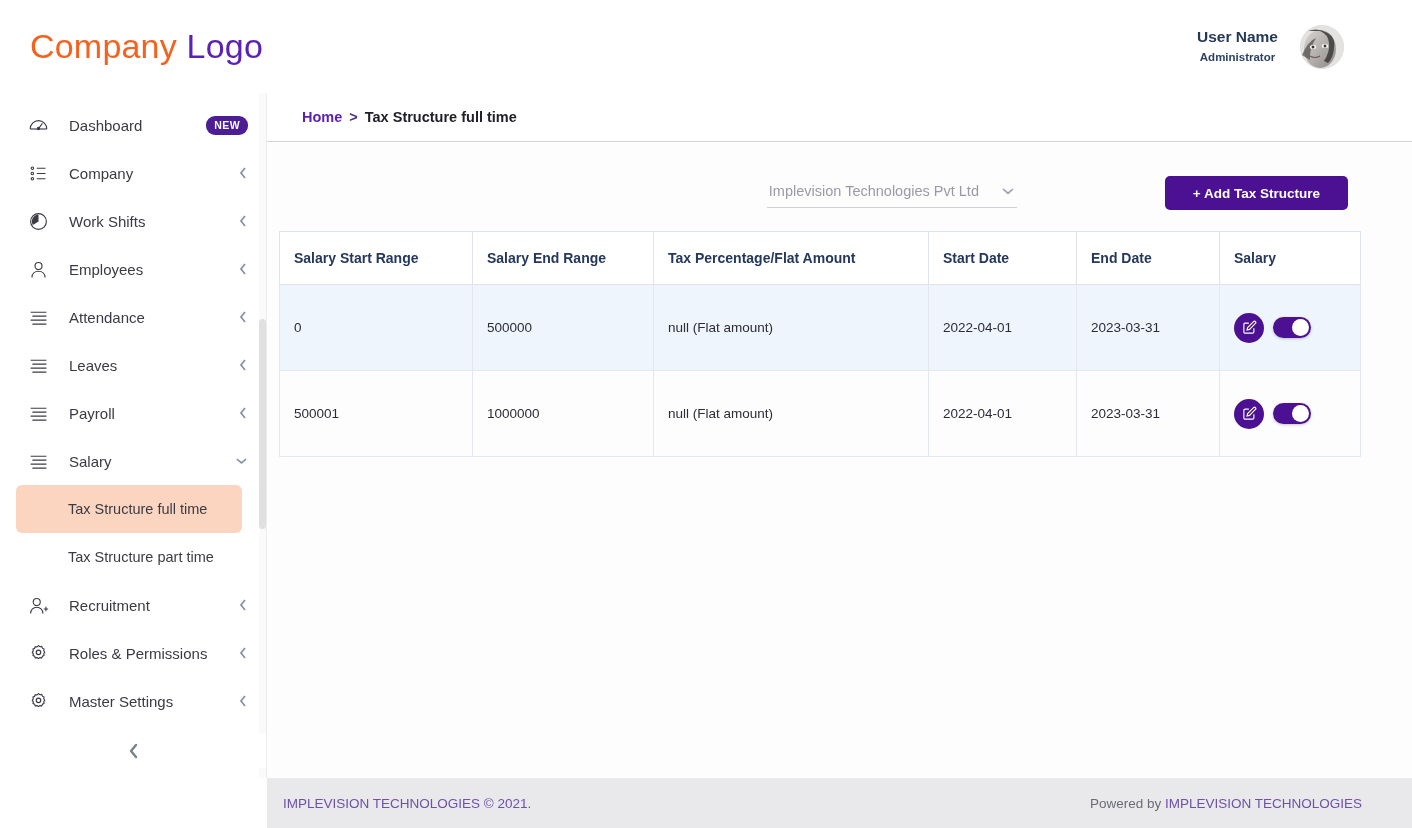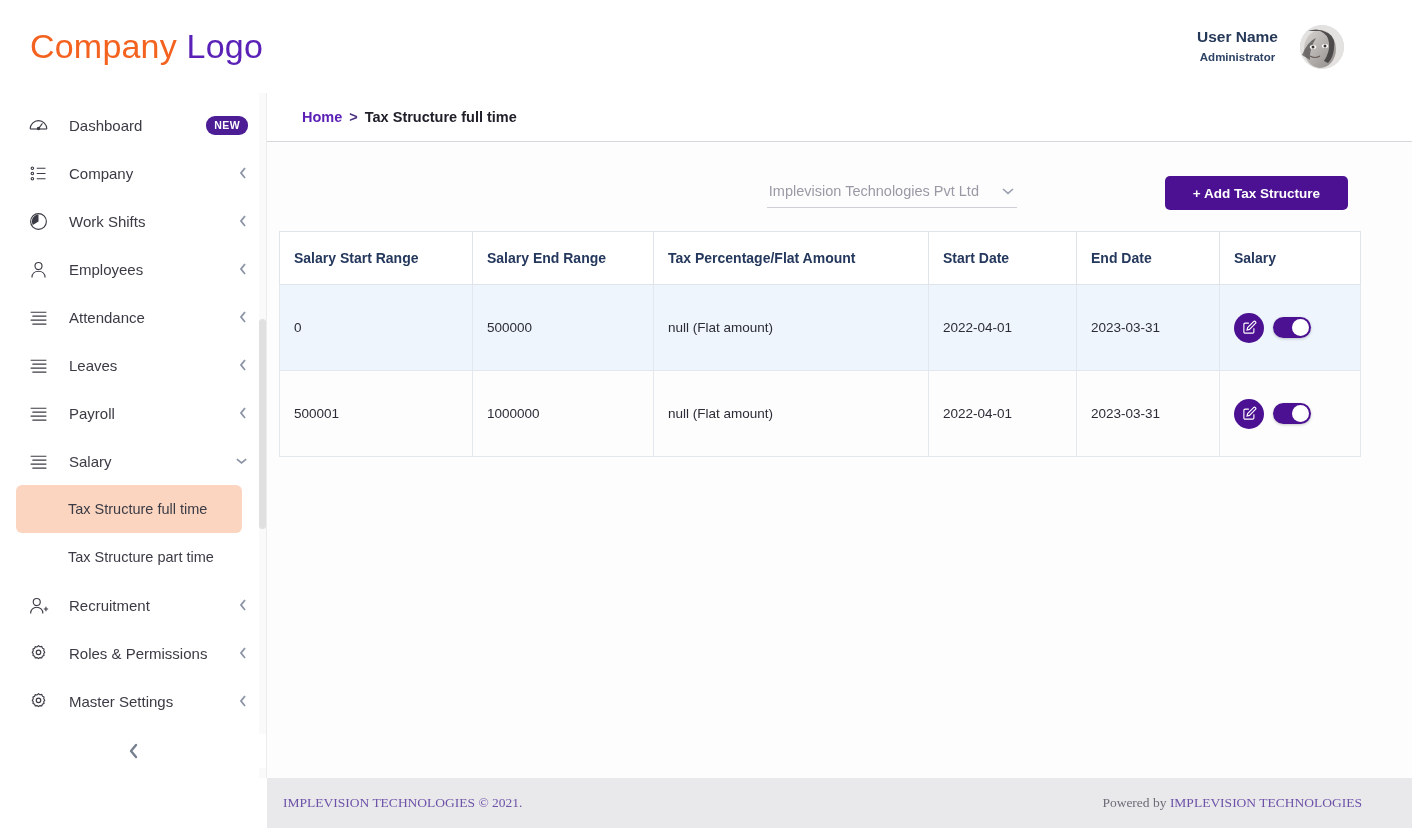--- a/index.html
+++ b/index.html
@@ -159,21 +159,21 @@
   
   .footer {
     height: 50px; flex: 0 0 50px; background: #e9e9eb;
     display: flex; align-items: center; justify-content: space-between;
     padding: 0 50px 0 16px; font-size: 13.5px;
     margin-left: 0;
   }
   .footer .f-left { color: #6d52a8; }
   .footer .f-right { color: #6c6c78; }
   .footer .f-right .brand { color: #6d52a8; }
-  .footer-outer { display: flex; font-family: Liberation Serif, serif; }
+  .footer-outer { display: flex; }
   .footer-spacer { width: 267px; flex: 0 0 267px; background: #fff; }
 </style>
 </head>
 <body>
 
 <div class="app">
 
   <div class="topbar">
     <div class="logo">
       <span class="w1">Company</span>

